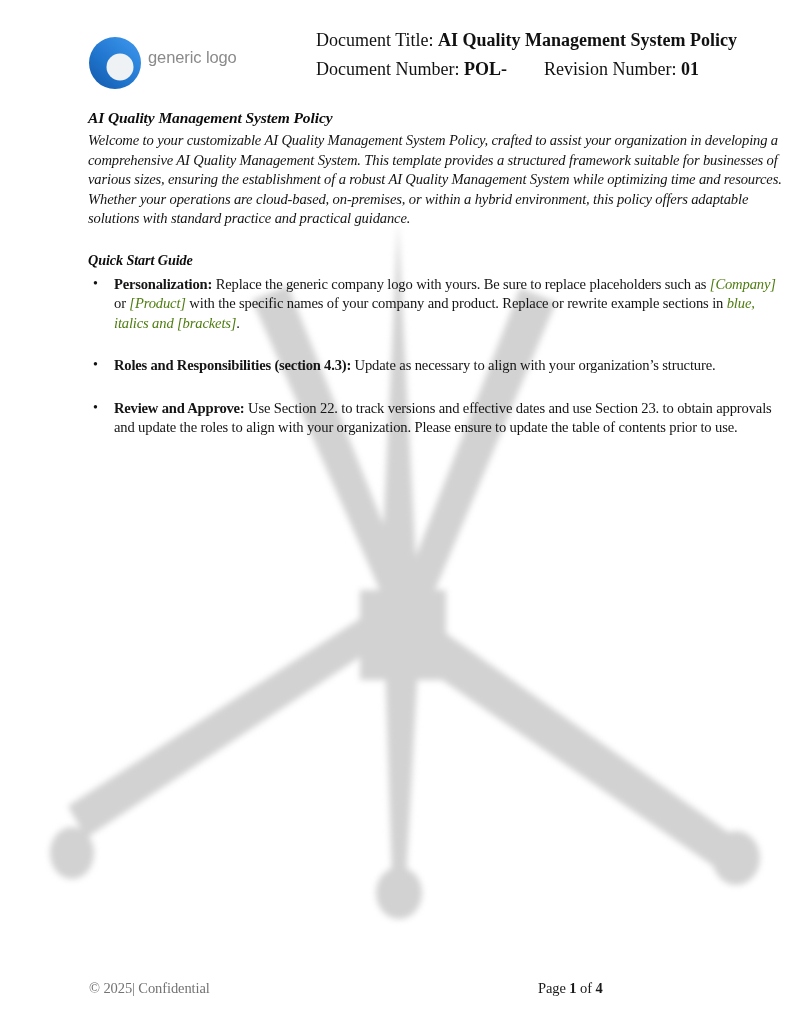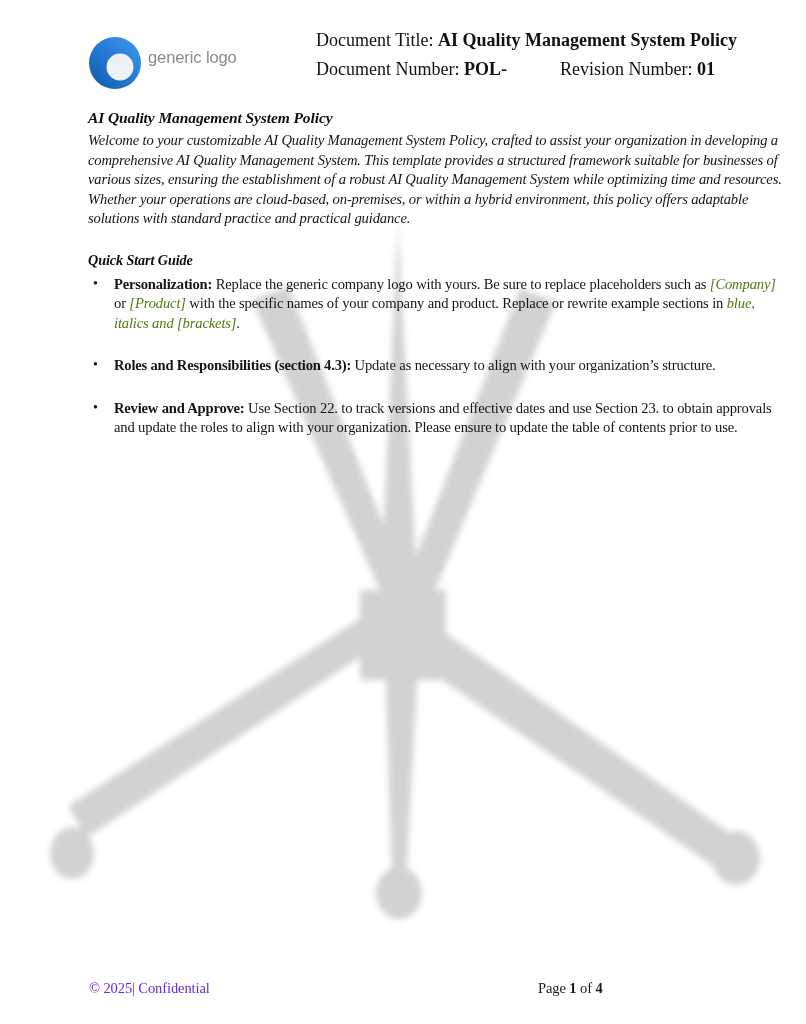--- a/index.html
+++ b/index.html
@@ -101,21 +101,21 @@
     font-size: 18px;
     color: #111111;
     line-height: 29px;
     white-space: nowrap;
   }
   .hdr-row .lbl { font-weight: normal; }
   .hdr-row .val { font-weight: bold; }
   .hdr-row-2 { position: relative; }
   .hdr-rev {
     position: absolute;
-    left: 244px;
+    left: 228px;
     top: 0;
     white-space: nowrap;
     font-family: Liberation Serif, serif;
   }
 
   
   .body-area {
     position: absolute;
     left: 88px;
     top: 108px;
@@ -187,21 +187,21 @@
     left: 0;
     top: 980px;
     width: 806px;
     height: 26px;
   }
   .foot-left {
     position: absolute;
     left: 89px;
     top: 0;
     font-size: 14.5px;
-    color: #6d28d9;
+    color: #737373;
     white-space: nowrap;
     letter-spacing: -0.1px;
   }
   .foot-right {
     position: absolute;
     left: 538px;
     top: 0;
     font-size: 14.5px;
     color: #1a1a1a;
     white-space: nowrap;

